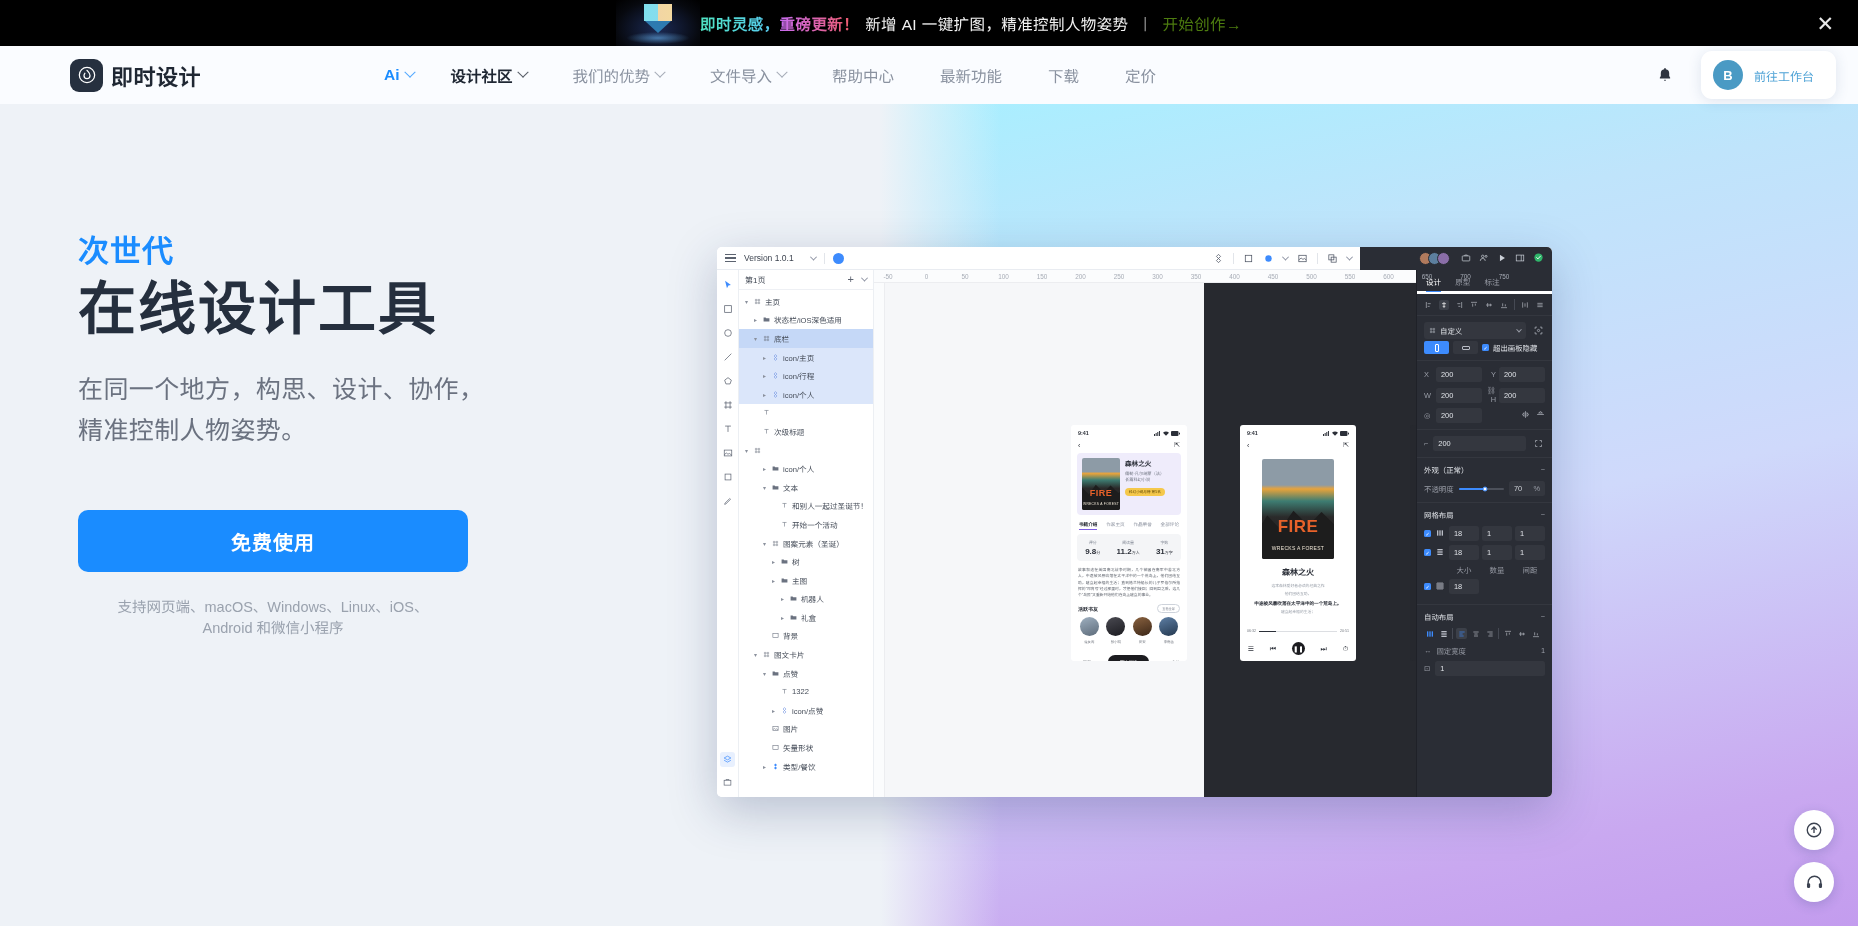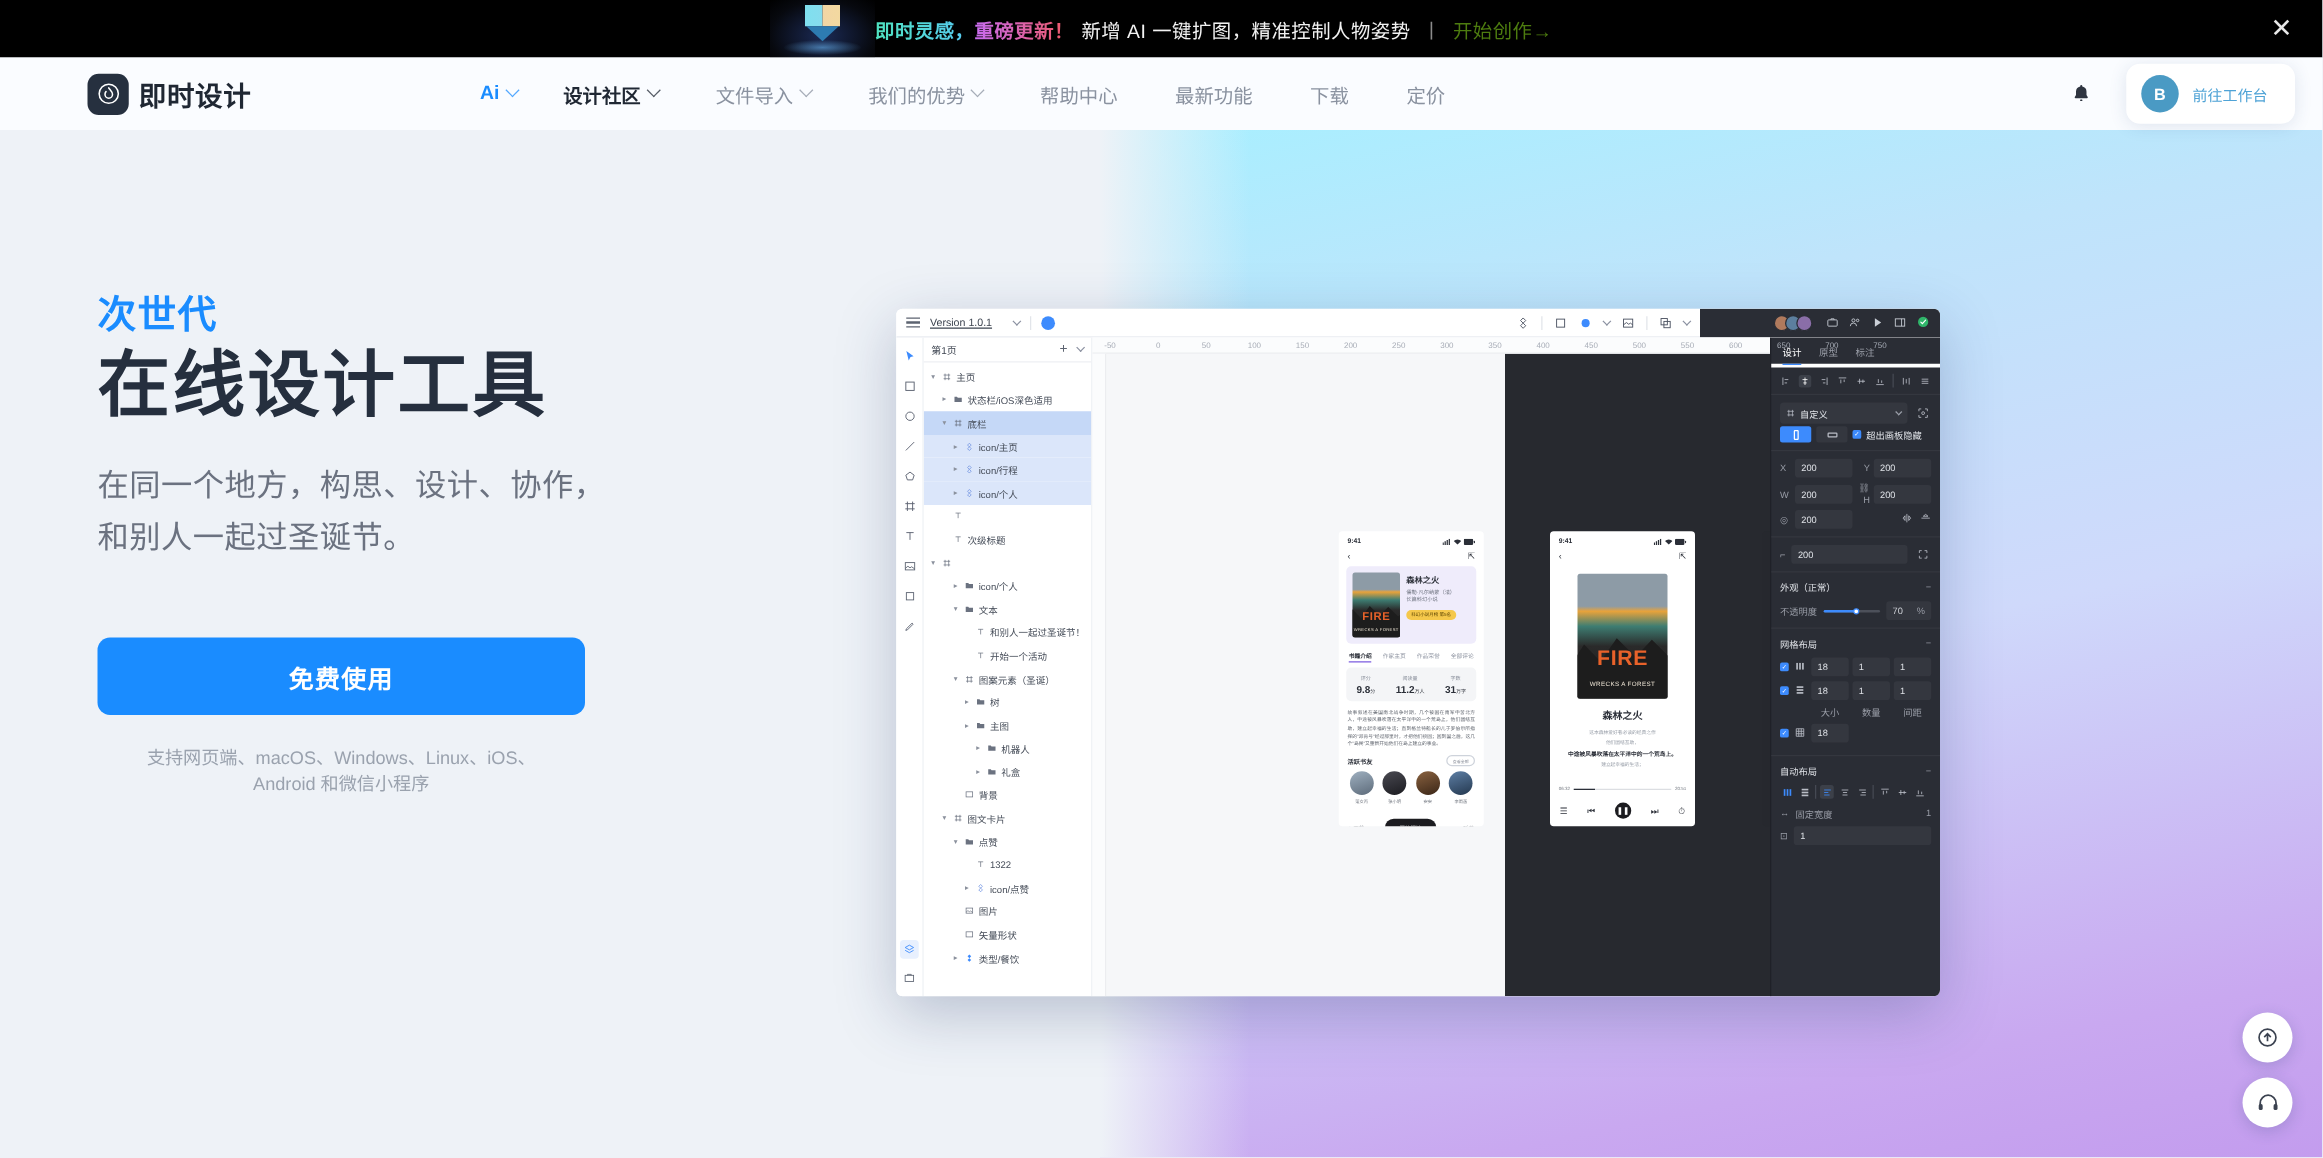--- a/index.html
+++ b/index.html
@@ -205,21 +205,21 @@
   }
   .tool-topbar {
     height: 23px; background: #fff;
     border-bottom: 1px solid #e9ecf1;
     display: flex; align-items: center;
     padding: 0 8px; gap: 8px;
     position: relative;
   }
   .hamburger { display: flex; flex-direction: column; gap: 2px; width: 11px; }
   .hamburger i { display: block; height: 1.2px; background: #5c6370; width: 100%; }
-  .version-pill { color: #3d4450; font-size: 8.5px; display: flex; align-items: center; gap: 17px; text-decoration: underline; }
+  .version-pill { color: #3d4450; font-size: 8.5px; display: flex; align-items: center; gap: 17px; }
   .mini-chev { width: 5px; height: 5px; border-right: 1px solid #8a90a0; border-bottom: 1px solid #8a90a0; transform: rotate(45deg) translate(-1px,-1px); }
   .vrule { width: 1px; height: 11px; background: #e2e5ea; }
   .blue-dot { width: 11px; height: 11px; border-radius: 50%; background: #3d8bfd; }
   .topbar-right { position: absolute; right: 8px; top: 0; height: 23px; display: flex; align-items: center; gap: 9px; }
   .t-icon { color: #4a5160; display: flex; align-items: center; justify-content: center; }
   .tb-dark { position: absolute; right: 0; top: 0; width: 192px; height: 23px; background: #2a2d35; display: flex; align-items: center; justify-content: flex-end; gap: 8px; padding-right: 8px; }
   .ava-stack { display: flex; margin-right: 3px; }
   .ava-stack span { width: 13px; height: 13px; border-radius: 50%; border: 1.2px solid #2a2d35; margin-left: -4px; }
   .ava-stack span:first-child { margin-left: 0; }
 
@@ -432,25 +432,25 @@
   <div class="nav-menu">
     <div class="nav-item is-ai">
       <span>Ai</span>
       <span class="chev"></span>
     </div>
     <div class="nav-item is-active">
       <span>设计社区</span>
       <span class="chev"></span>
     </div>
     <div class="nav-item">
+      <span>我们的优势</span>
+      <span class="chev"></span>
+    </div>
+    <div class="nav-item">
       <span>文件导入</span>
-      <span class="chev"></span>
-    </div>
-    <div class="nav-item">
-      <span>我们的优势</span>
       <span class="chev"></span>
     </div>
     <div class="nav-item">
       <span>帮助中心</span>
     </div>
     <div class="nav-item">
       <span>最新功能</span>
     </div>
     <div class="nav-item">
       <span>下载</span>
@@ -475,21 +475,21 @@
 </div>
 
 <div class="hero">
   <div class="hero-bg-right"></div>
 
   <div class="hero-left">
     <div class="eyebrow">次世代</div>
     <div class="headline">在线设计工具</div>
     <div class="subhead">
       <div>在同一个地方，构思、设计、协作，</div>
-      <div>和别人一起过圣诞节。</div>
+      <div>精准控制人物姿势。</div>
     </div>
     <button class="cta-button">免费使用</button>
     <div class="platforms">
       <div>支持网页端、macOS、Windows、Linux、iOS、</div>
       <div>Android 和微信小程序</div>
     </div>
   </div>
 
   <div class="tool-window">
 

